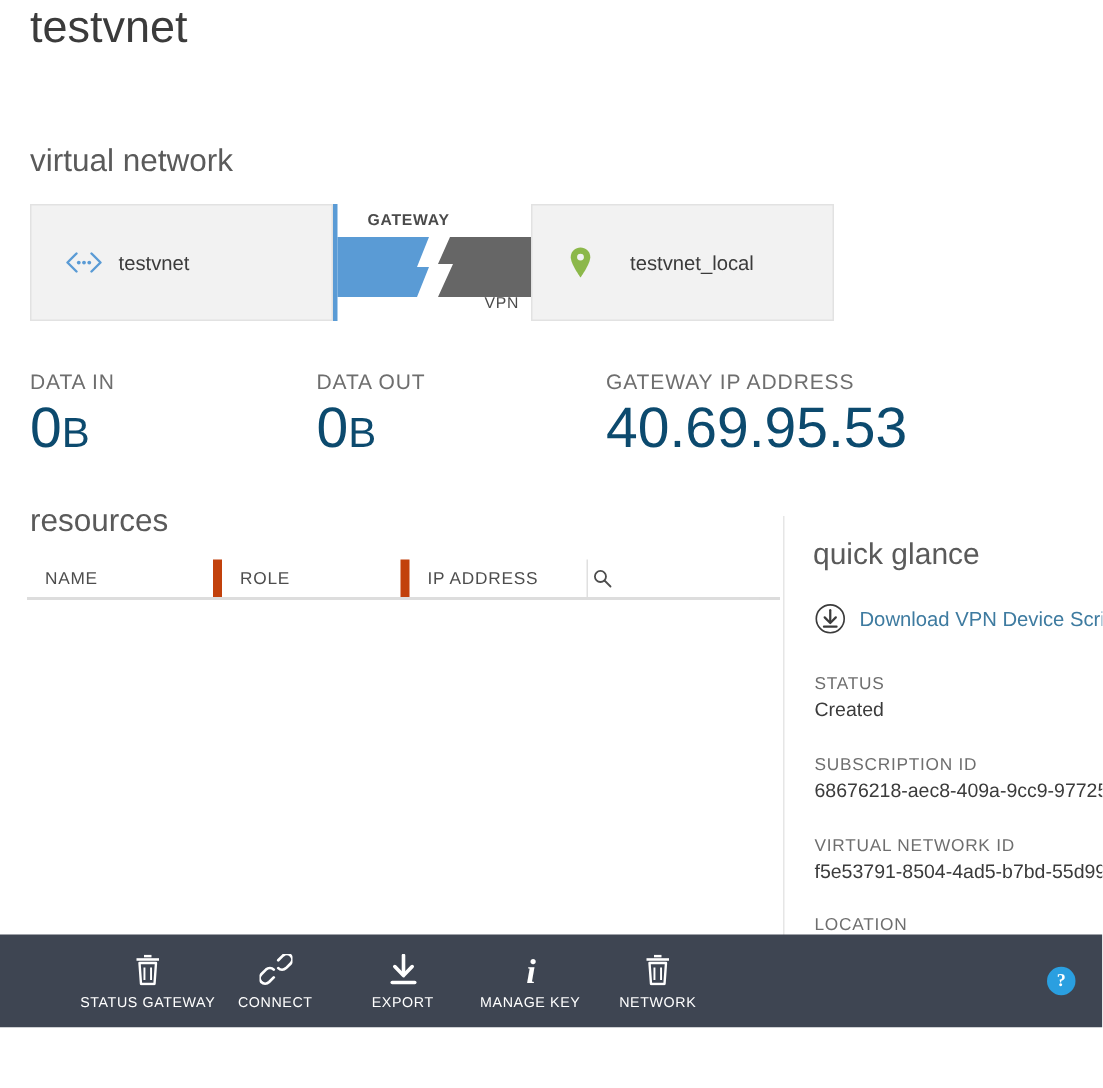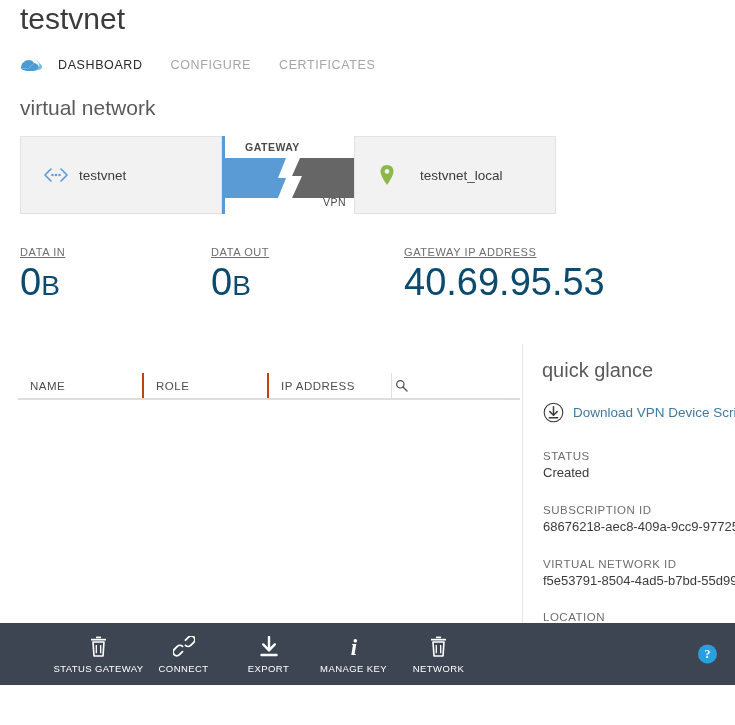--- a/index.html
+++ b/index.html
@@ -117,22 +117,22 @@
     font-size: 10.5px; letter-spacing: 0.5px; color: #4a4a4a; font-weight: bold;
   }
   .vpn-label {
     position: absolute; left: 303px; top: 60px;
     font-size: 10.5px; letter-spacing: 0.5px; color: #4a4a4a;
   }
 
   
   .metric { position: absolute; top: 246px; }
   .metric .m-label {
-    font-size: 11px; letter-spacing: 0.6px; color: #6e6e6e;
-    text-transform: uppercase; white-space: nowrap; text-decoration: underline;
+    font-size: 14px; letter-spacing: 0.6px; color: #6e6e6e;
+    text-transform: uppercase; white-space: nowrap;
   }
   .metric .m-value {
     margin-top: 5px; font-size: 38px; font-weight: 400; color: #0c4a6e;
     line-height: 1.05; white-space: nowrap;
   }
   .metric .m-value .unit { font-size: 28px; }
   #metric-in  { left: 20px; }
   #metric-out { left: 211px; }
   #metric-gw  { left: 404px; }
 
@@ -140,21 +140,21 @@
   .res-table {
     position: absolute; left: 18px; top: 373px; width: 488px;
   }
   .res-head {
     display: flex; align-items: stretch; height: 27px;
     border-bottom: 2px solid #dddddd;
   }
   .res-th {
     font-size: 11.5px; letter-spacing: 0.5px; color: #4d4d4d;
     display: flex; align-items: center; padding-left: 12px;
-    border-left: 2px solid #c2410c;
+    border-left: 6px solid #c2410c;
     white-space: nowrap;
   }
   .res-th:first-child { border-left: none; }
   #th-name   { width: 124px; }
   #th-role   { width: 125px; }
   #th-ip     { width: 124px; }
   #th-subnet { width: 95px;  padding-left: 9px; }
   .res-search {
     width: 20px; display: flex; align-items: center; justify-content: center;
     border-left: 1px solid #e0e0e0; cursor: pointer;
@@ -221,32 +221,20 @@
     cursor: pointer; font-family: "Liberation Serif", serif;
   }
 </style>
 </head>
 <body>
 
 <div id="app">
 
   <div class="page-title">testvnet</div>
 
-  <div class="tabbar">
-    <span class="vnet-glyph">
-      <svg width="26" height="20" viewBox="0 0 26 20">
-        <path d="M3 13 C3 8, 7 5, 11 5 C13 5, 15 6, 16 8 L10 14 Z" fill="#4a9ad4"></path>
-        <path d="M11 16 C6 16, 3 14, 3 13 L10 14 L16 8 C19 8, 21 11, 21 13 C21 15, 18 16, 14 16 Z" fill="#4a9ad4"></path>
-        <path d="M15 4 C18 4, 21 6, 22 9 C23 9, 24 10, 24 12 C24 14, 22 15, 20 15 L17 15 C20 14, 22 12, 21 9 C20 6, 18 4, 15 4 Z" fill="#79bbe6"></path>
-      </svg>
-    </span>
-    <span class="tab active">DASHBOARD</span>
-    <span class="tab">CONFIGURE</span>
-    <span class="tab">CERTIFICATES</span>
-  </div>
 
   <div class="section-heading" id="vn-heading">virtual network</div>
 
   <div class="diagram">
 
     <div class="net-box" id="box-vnet">
       <span class="icon-vnet">
         <svg width="26" height="16" viewBox="0 0 26 16">
           <path d="M8 2 L2 8 L8 14" stroke="#5a9bd5" stroke-width="1.6" fill="none" stroke-linecap="round" stroke-linejoin="round"></path>
           <path d="M18 2 L24 8 L18 14" stroke="#5a9bd5" stroke-width="1.6" fill="none" stroke-linecap="round" stroke-linejoin="round"></path>
@@ -288,20 +276,21 @@
   <div class="metric" id="metric-out">
     <div class="m-label">DATA OUT</div>
     <div class="m-value"><span>0</span><span class="unit">B</span></div>
   </div>
 
   <div class="metric" id="metric-gw">
     <div class="m-label">GATEWAY IP ADDRESS</div>
     <div class="m-value">40.69.95.53</div>
   </div>
 
+  <div class="section-heading" id="res-heading">resources</div>
 
   <div class="res-table">
     <div class="res-head">
       <div class="res-th" id="th-name">NAME</div>
       <div class="res-th" id="th-role">ROLE</div>
       <div class="res-th" id="th-ip">IP ADDRESS</div>
       <div class="res-search">
         <svg width="13" height="13" viewBox="0 0 13 13">
           <circle cx="5.3" cy="5.3" r="3.7" stroke="#4d4d4d" stroke-width="1.2" fill="none"></circle>
           <line x1="8.0" y1="8.0" x2="12" y2="12" stroke="#4d4d4d" stroke-width="1.2" stroke-linecap="round"></line>

